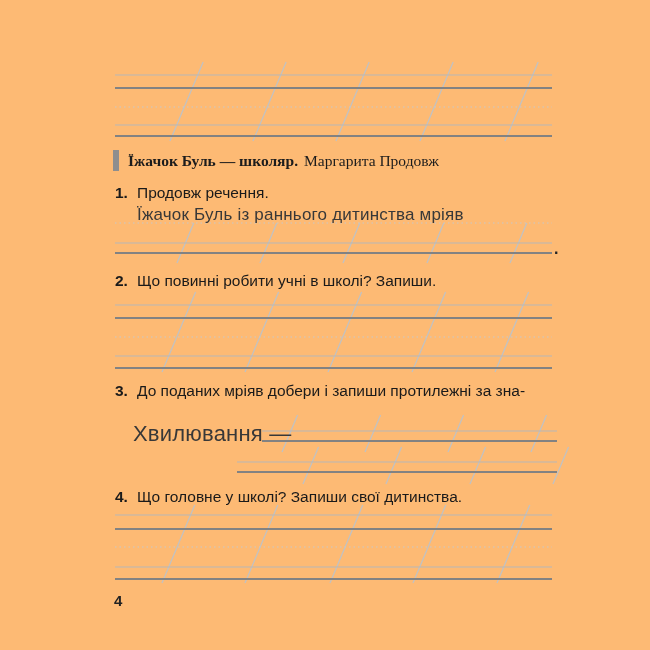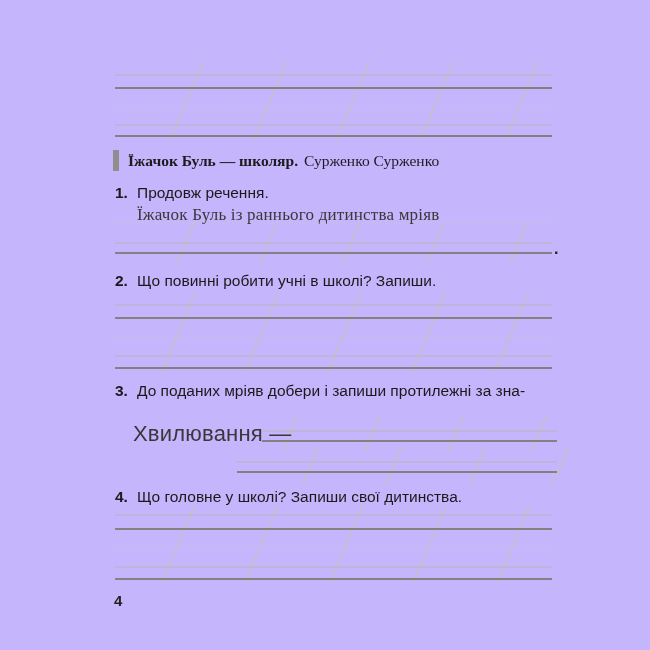--- a/index.html
+++ b/index.html
@@ -1,19 +1,19 @@
 <!DOCTYPE html>
 <html><head>
 <meta charset="utf-8">
 <style>
   html,body { margin:0; padding:0; }
   .page {
     position:relative;
     width:650px; height:650px;
-    background:#c4b5fd;
+    background:#fdba74;
     overflow:hidden;
     font-family:"Liberation Sans", sans-serif;
   }
   #ruling-svg { position:absolute; left:0; top:0; z-index:1; }
 
   .header {
     position:absolute; left:113px; top:149px; height:23px;
     display:flex; align-items:center; z-index:2;
   }
   .header-bar {
@@ -37,21 +37,21 @@
     width:22px; flex:0 0 22px;
     font-size:15.5px; font-weight:bold; color:#1a1a1a; line-height:20px;
   }
   .task-heading {
     font-size:15.5px; font-weight:normal; color:#1a1a1a;
     line-height:20px; white-space:nowrap;
   }
   .task-body {
     margin-left:22px;
     font-size:17px; font-weight:normal; color:#383838;
-    line-height:22px; white-space:nowrap; letter-spacing:0.2px;font-family:Liberation Serif, serif;
+    line-height:22px; white-space:nowrap; letter-spacing:0.2px;
   }
   .word-label {
     position:absolute; left:133px; z-index:2;
     font-size:22px; color:#383838; white-space:nowrap; letter-spacing:0.2px;
   }
   .line-period {
     position:absolute; left:554px; top:240px; z-index:2;
     font-size:16px; font-weight:bold; color:#222;
   }
   .page-number {
@@ -131,21 +131,21 @@
         <line x1="115" y1="515" x2="552" y2="515" stroke="#b7b7b7" stroke-width="1"></line>
         <line x1="115" y1="567" x2="552" y2="567" stroke="#b7b7b7" stroke-width="1"></line>
         <line x1="115" y1="529" x2="552" y2="529" stroke="#828282" stroke-width="2"></line>
         <line x1="115" y1="579" x2="552" y2="579" stroke="#828282" stroke-width="2"></line>
       </g>
     </svg>
 
   <div class="header">
     <div class="header-bar" id="header-bar" style="background: rgb(142, 142, 142);"></div>
     <span class="header-title">Їжачок Буль — школяр.</span>
-    <span class="header-author">Сурженко Сурженко</span>
+    <span class="header-author">Маргарита Продовж</span>
   </div>
 
   <div class="task" id="t1">
     <div class="task-row">
       <span class="task-number">1.</span>
       <span class="task-heading">Продовж речення.</span>
     </div>
     <div class="task-body">Їжачок Буль із раннього дитинства мріяв</div>
   </div>
 

